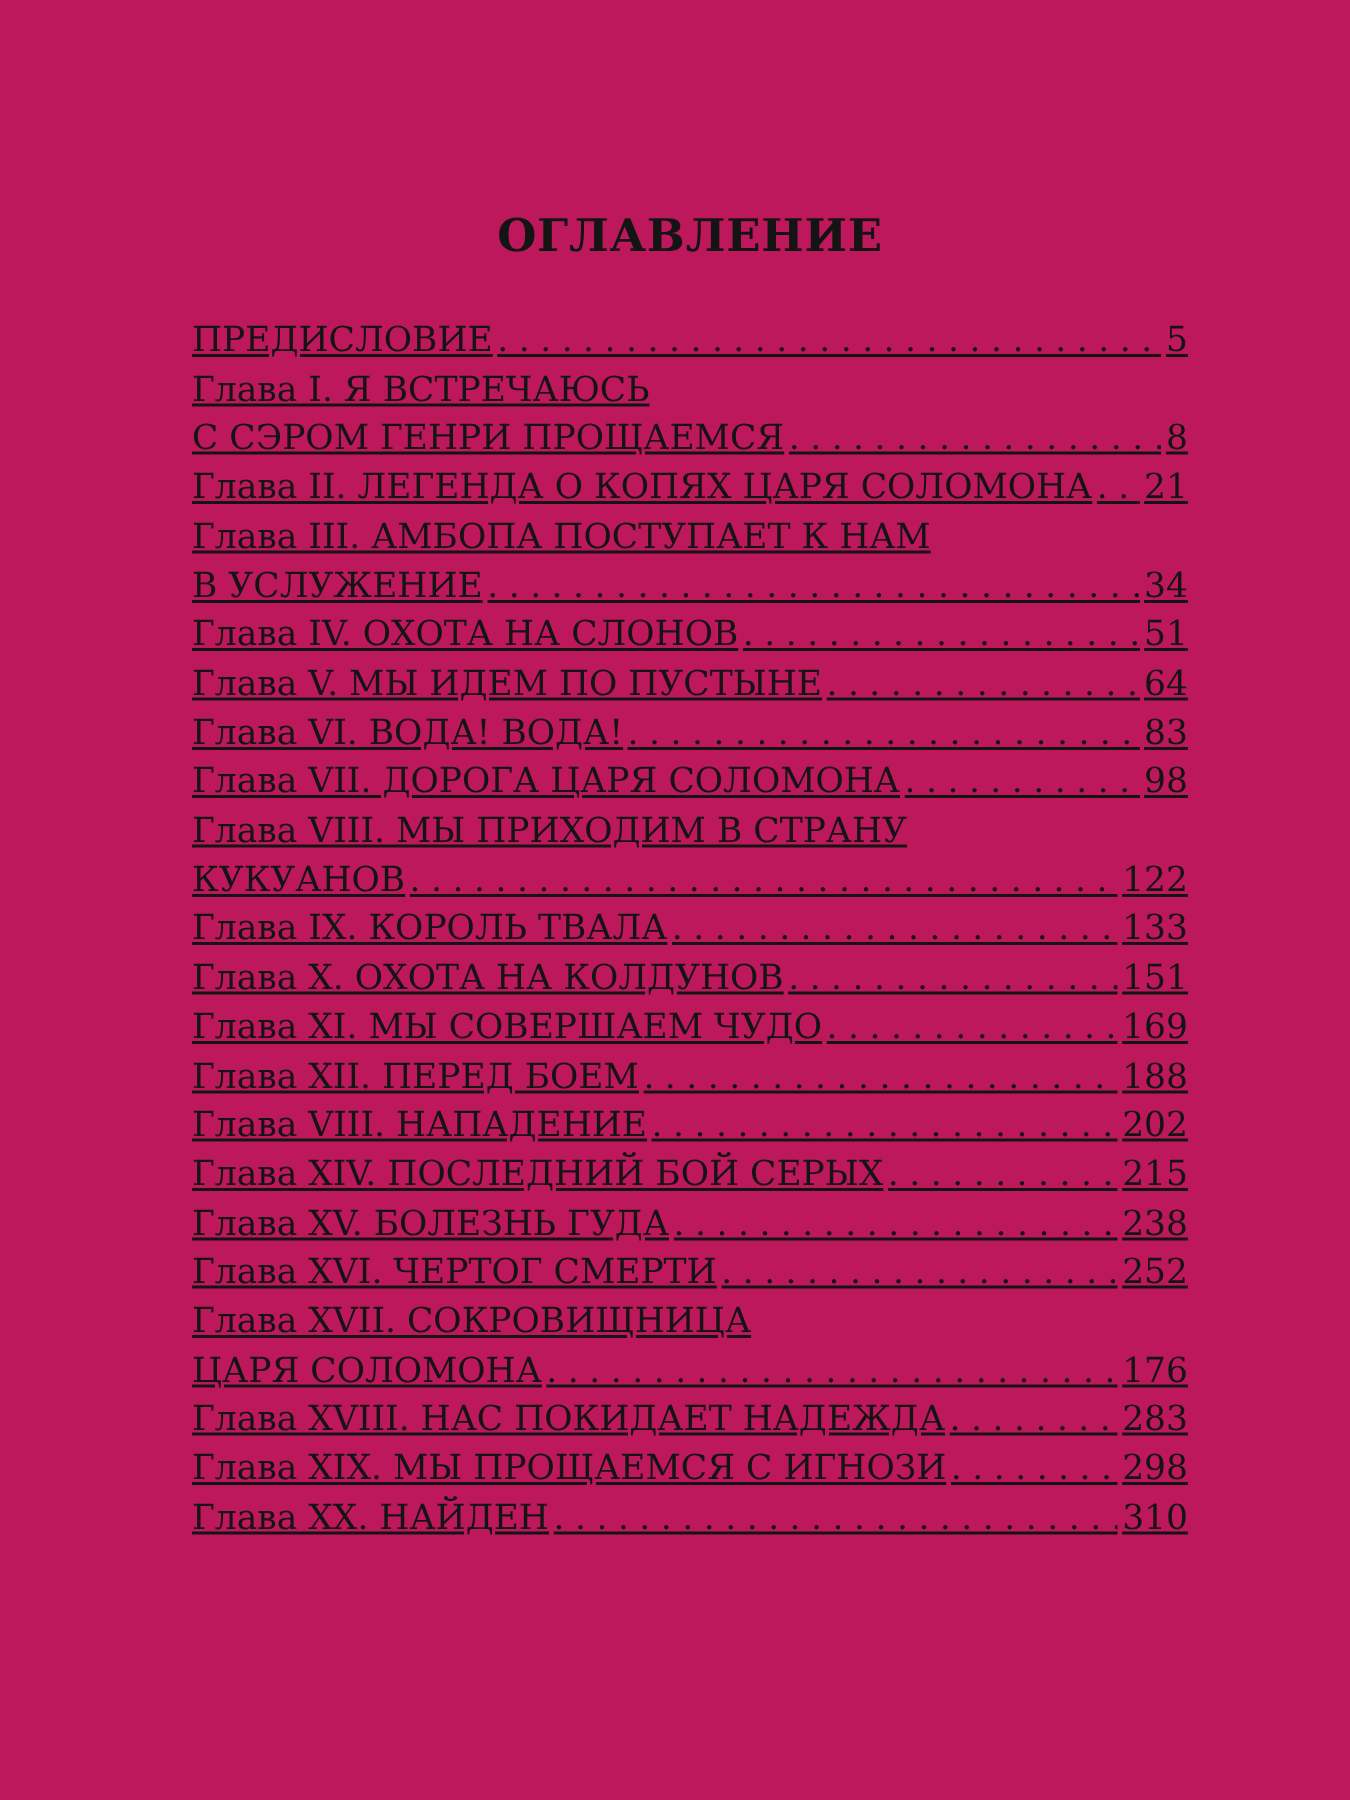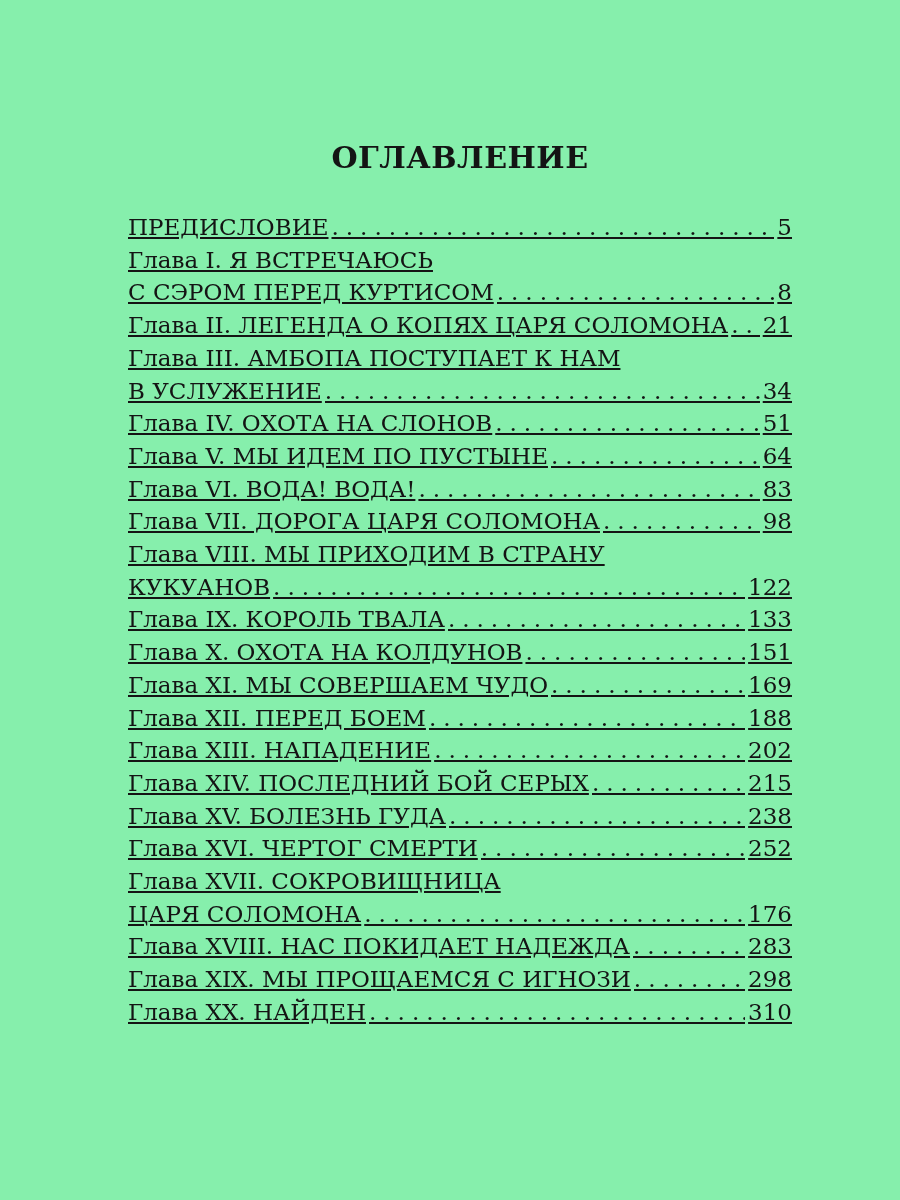--- a/index.html
+++ b/index.html
@@ -4,21 +4,21 @@
 <style>
   html, body {
     margin: 0;
     padding: 0;
     background: #ffffff;
   }
   .page {
     position: relative;
     width: 900px;
     height: 1200px;
-    background: #86efac;
+    background: #be185d;
     color: #141414;
     font-family: "DejaVu Serif", "Liberation Serif", serif;
     overflow: hidden;
   }
   .toc-title {
     position: absolute;
     top: 140px;
     left: 128px;
     width: 664px;
     margin: 0;
@@ -75,21 +75,21 @@
   <div class="toc-list" id="toc-list">
       <div class="toc-line">
         <span class="toc-text">ПРЕДИСЛОВИЕ</span>
         <span class="dot-leader"></span>
         <span class="page-num">5</span>
       </div>
       <div class="toc-line">
         <span class="toc-text">Глава I. Я ВСТРЕЧАЮСЬ</span>
       </div>
       <div class="toc-line">
-        <span class="toc-text">С СЭРОМ ПЕРЕД КУРТИСОМ</span>
+        <span class="toc-text">С СЭРОМ ГЕНРИ ПРОЩАЕМСЯ</span>
         <span class="dot-leader"></span>
         <span class="page-num">8</span>
       </div>
       <div class="toc-line">
         <span class="toc-text">Глава II. ЛЕГЕНДА О КОПЯХ ЦАРЯ СОЛОМОНА</span>
         <span class="dot-leader"></span>
         <span class="page-num">21</span>
       </div>
       <div class="toc-line">
         <span class="toc-text">Глава III. АМБОПА ПОСТУПАЕТ К НАМ</span>
@@ -141,21 +141,21 @@
         <span class="toc-text">Глава XI. МЫ СОВЕРШАЕМ ЧУДО</span>
         <span class="dot-leader"></span>
         <span class="page-num">169</span>
       </div>
       <div class="toc-line">
         <span class="toc-text">Глава XII. ПЕРЕД БОЕМ</span>
         <span class="dot-leader"></span>
         <span class="page-num">188</span>
       </div>
       <div class="toc-line">
-        <span class="toc-text">Глава XIII. НАПАДЕНИЕ</span>
+        <span class="toc-text">Глава VIII. НАПАДЕНИЕ</span>
         <span class="dot-leader"></span>
         <span class="page-num">202</span>
       </div>
       <div class="toc-line">
         <span class="toc-text">Глава XIV. ПОСЛЕДНИЙ БОЙ СЕРЫХ</span>
         <span class="dot-leader"></span>
         <span class="page-num">215</span>
       </div>
       <div class="toc-line">
         <span class="toc-text">Глава XV. БОЛЕЗНЬ ГУДА</span>

